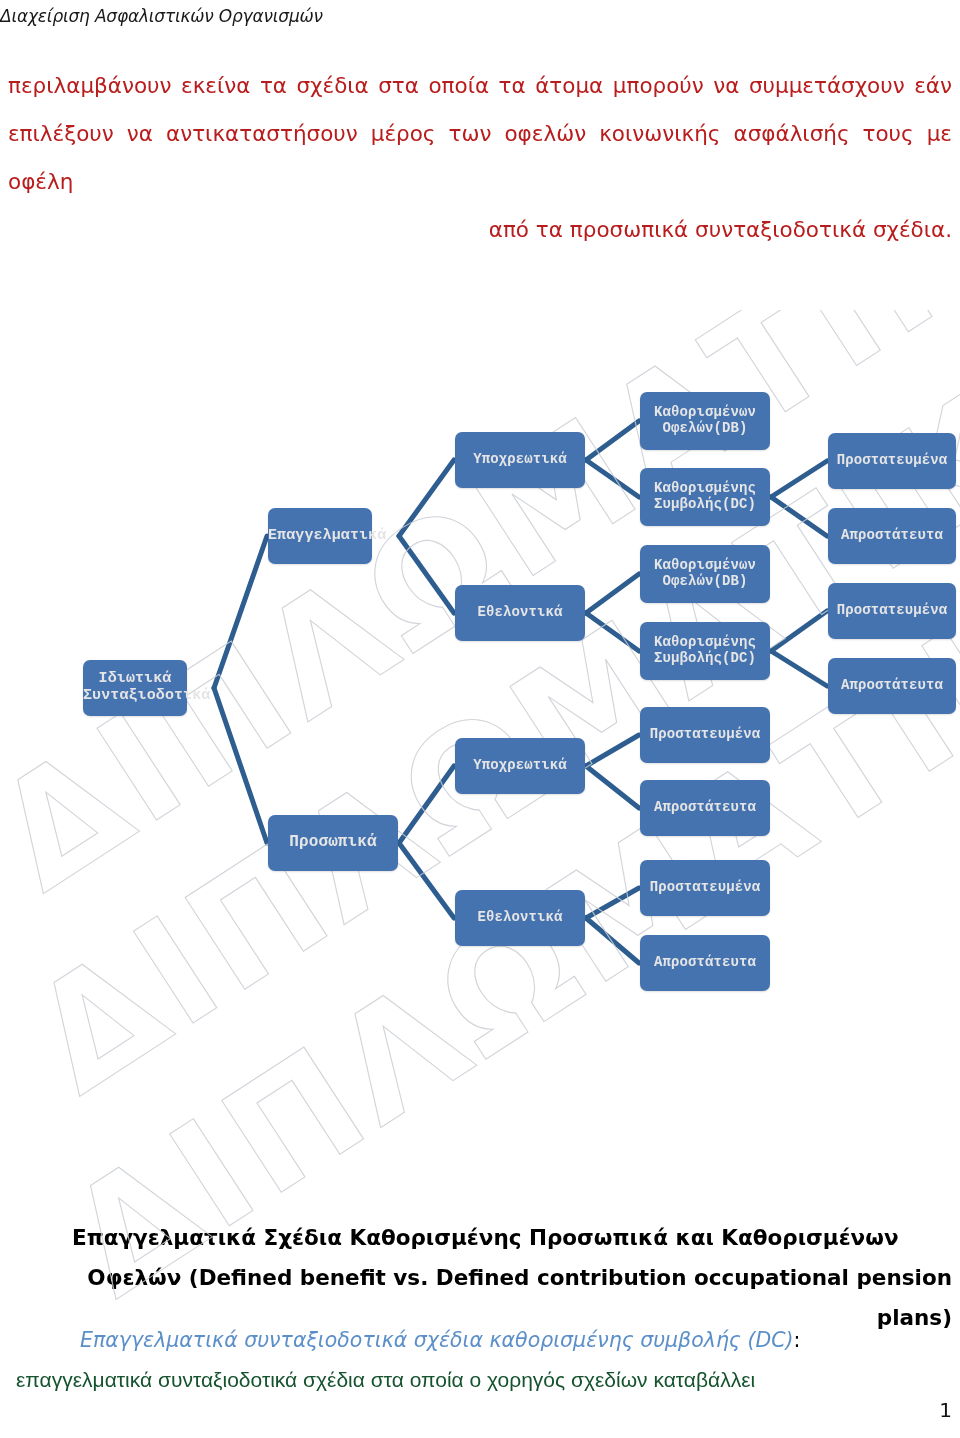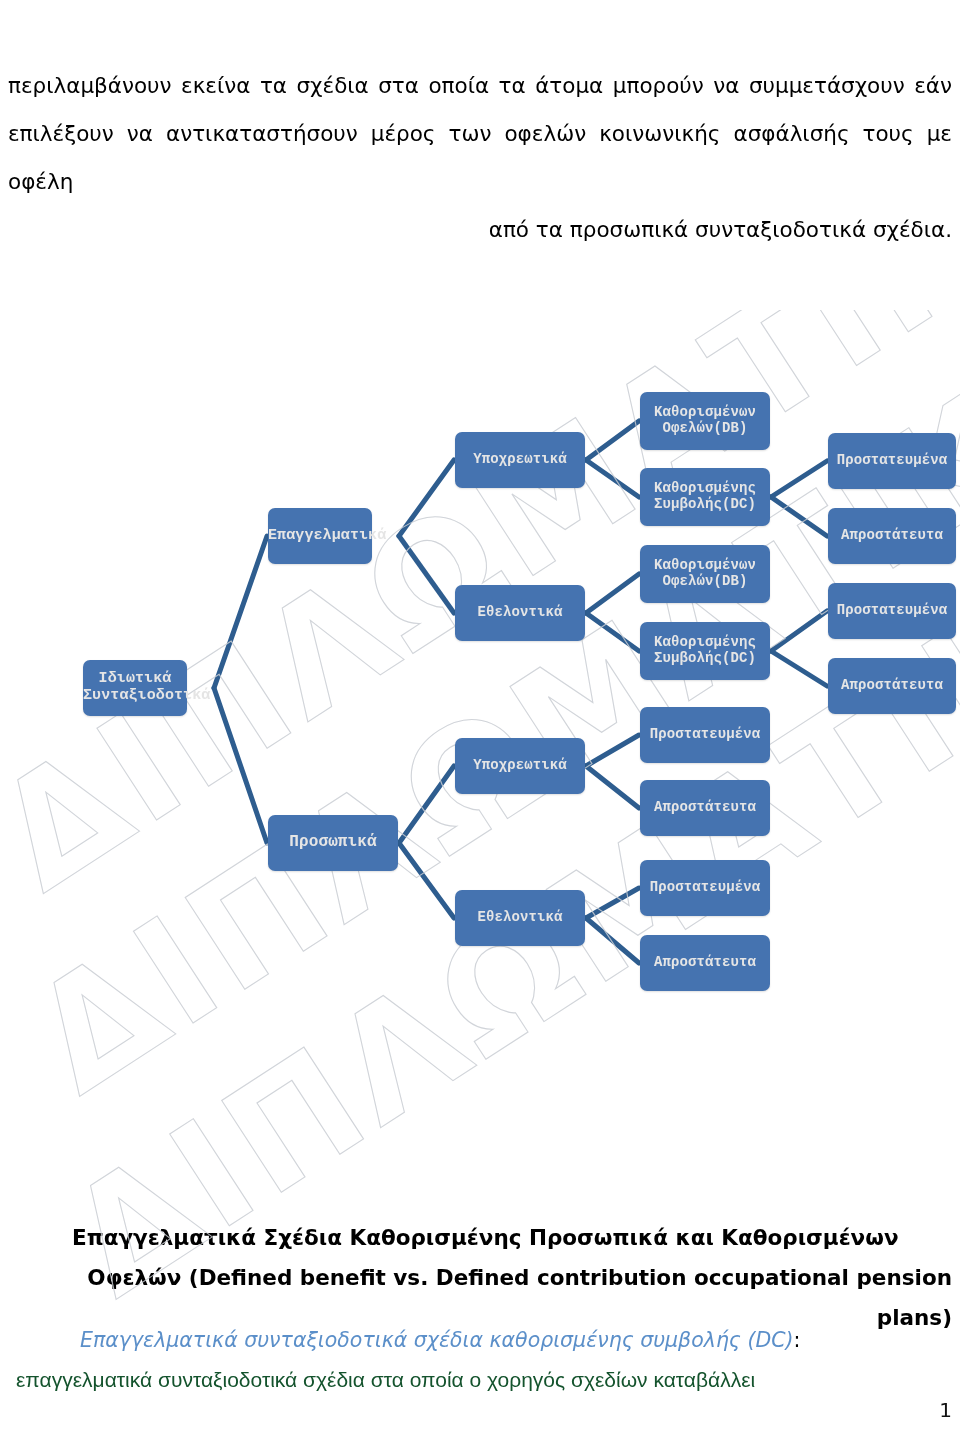--- a/index.html
+++ b/index.html
@@ -38,21 +38,21 @@
   .para-top {
     position: absolute;
     left: 8px;
     top: 62px;
     width: 944px;
     font-size: 21.5px;
     line-height: 48px;
     text-align: justify;
     text-justify: inter-word;
     font-family: "DejaVu Sans", sans-serif;
-    color: #000000;
+    color: #b91c1c;
   }
   .para-top .lastline { display: block; text-align: right; }
 
   
   #diagram {
     position: absolute;
     left: 0px;
     top: 190px;
     width: 960px;
     height: 1000px;
@@ -153,20 +153,21 @@
     font-size: 20px;
     font-family: "DejaVu Sans", sans-serif;
     color: #111111;
   }
 </style>
 </head>
 <body>
 
 <div id="page">
 
+  <div class="doc-header">Διαχείριση Ασφαλιστικών Οργανισμών</div>
 
   <div class="para-top">
     <span>περιλαμβάνουν εκείνα τα σχέδια στα οποία τα άτομα μπορούν να συμμετάσχουν εάν</span>
     <span>επιλέξουν να αντικαταστήσουν μέρος των οφελών κοινωνικής ασφάλισής τους με οφέλη</span>
     <span class="lastline">από τα προσωπικά συνταξιοδοτικά σχέδια.</span>
   </div>
 
   <div id="diagram">
 
     <svg class="watermark" viewBox="0 0 1060 1040" xmlns="http://www.w3.org/2000/svg">

